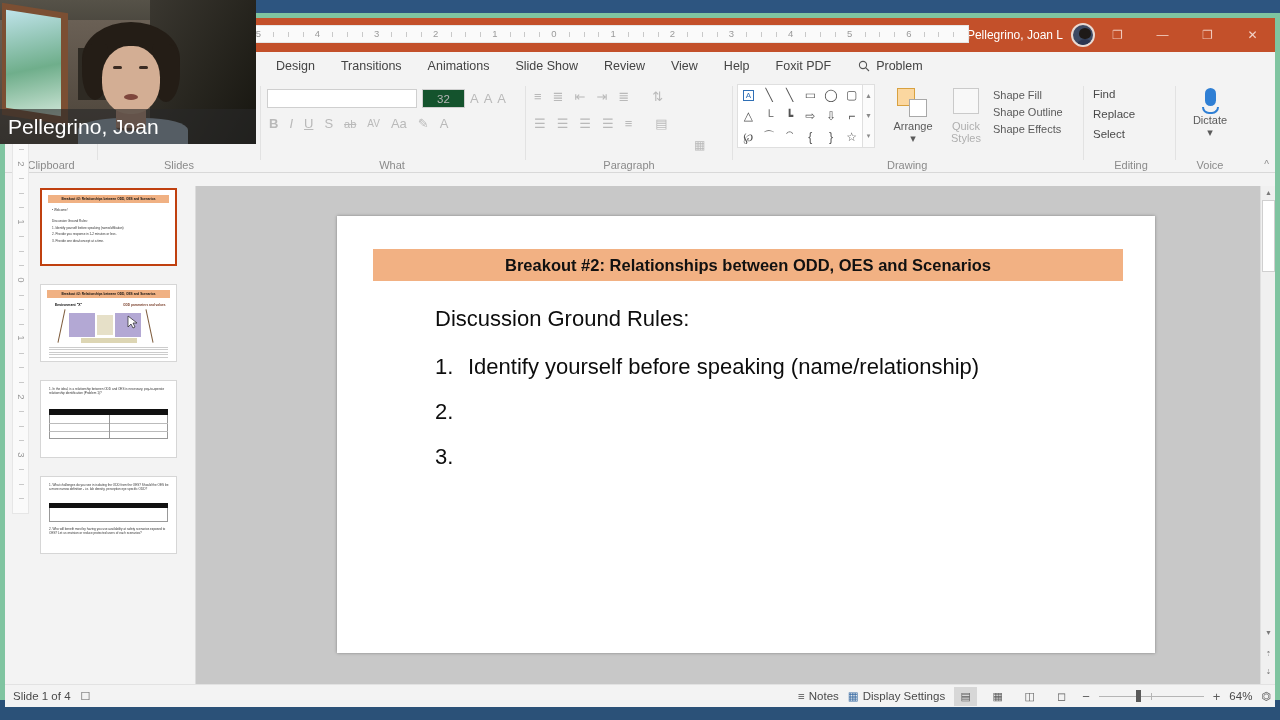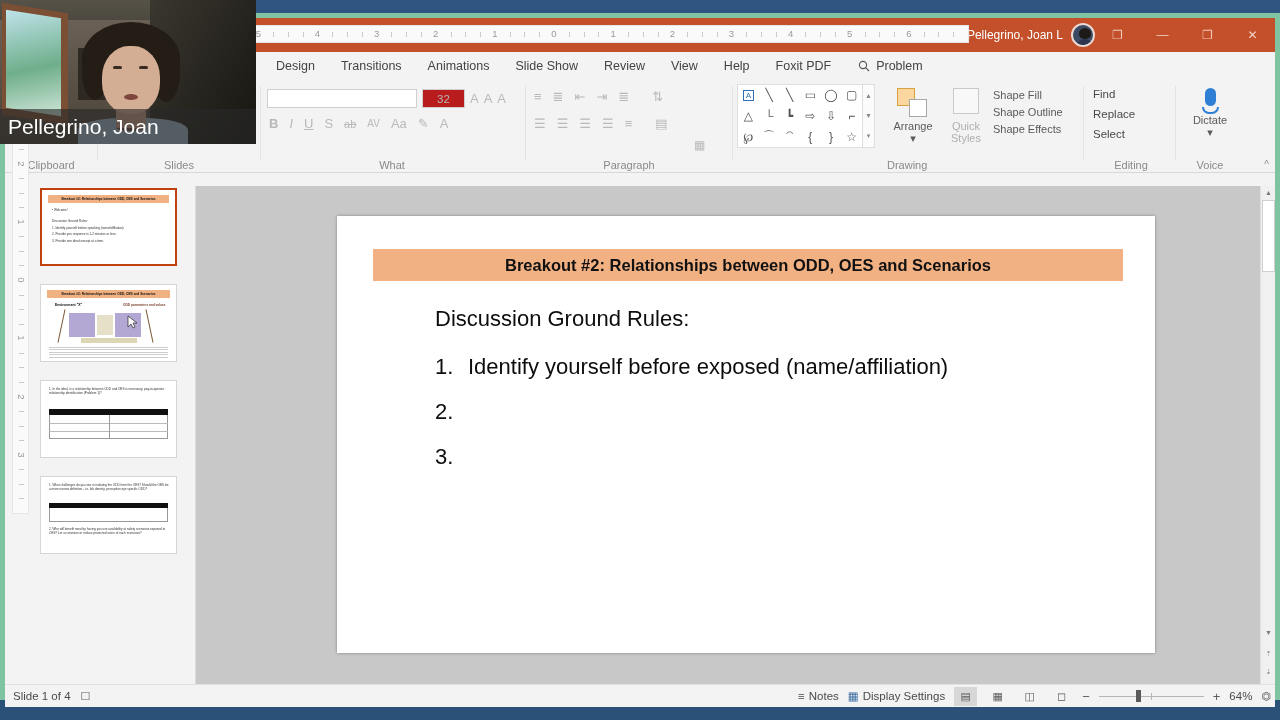--- a/index.html
+++ b/index.html
@@ -49,21 +49,21 @@
   
   .ribbon { position:absolute; left:0; top:62px; width:1270px; height:93px; background:#f3f3f3;
             border-bottom:1px solid #d8d8d8; }
   .grp { position:absolute; top:0; height:93px; }
   .grp-label { position:absolute; bottom:2px; width:100%; text-align:center; font-size:11px; color:#8a8a8a; }
   .sep { position:absolute; top:6px; width:1px; height:74px; background:#e2e2e2; }
   .dis { color:#b9b9b9; }
   .btnlbl { font-size:11px; color:#5a5a5a; text-align:center; }
 
   .fontname { width:150px; height:19px; border:1px solid #cfcfcf; background:#fff; }
-  .fontsize { width:43px; height:19px; border:1px solid #cfcfcf; background:#b91c1c; color:#b5b5b5;
+  .fontsize { width:43px; height:19px; border:1px solid #cfcfcf; background:#14532d; color:#b5b5b5;
               font-size:11.5px; text-align:center; line-height:18px; }
   .ficon { color:#b9b9b9; font-size:13px; }
   .fbold  { font-weight:bold; }
 
   .shapegal { position:absolute; left:0; top:4px; width:126px; height:64px; border:1px solid #dfdfdf;
               background:#fff; display:grid; grid-template-columns:repeat(6,1fr); grid-template-rows:repeat(3,1fr);
               align-items:center; justify-items:center; font-size:12px; color:#555; }
   .shapescroll { position:absolute; left:126px; top:4px; width:12px; height:64px; border:1px solid #dfdfdf;
                  border-left:none; background:#fbfbfb; display:flex; flex-direction:column;
                  justify-content:space-around; align-items:center; font-size:7px; color:#8a8a8a; }
@@ -505,21 +505,21 @@
 
     <div class="editarea">
       <div class="slide">
         <div class="slide-title">
           <span>Breakout #2:  Relationships between ODD, OES and Scenarios</span>
         </div>
         <div class="slide-body">
           <div class="s-head">Discussion Ground Rules:</div>
           <div class="s-item">
             <span class="n">1.</span>
-            <span>Identify yourself before exposed (name/affiliation)</span>
+            <span>Identify yourself before speaking (name/relationship)</span>
           </div>
           <div class="s-item">
             <span class="n">2.</span>
           </div>
           <div class="s-item">
             <span class="n">3.</span>
           </div>
         </div>
       </div>
     </div>

